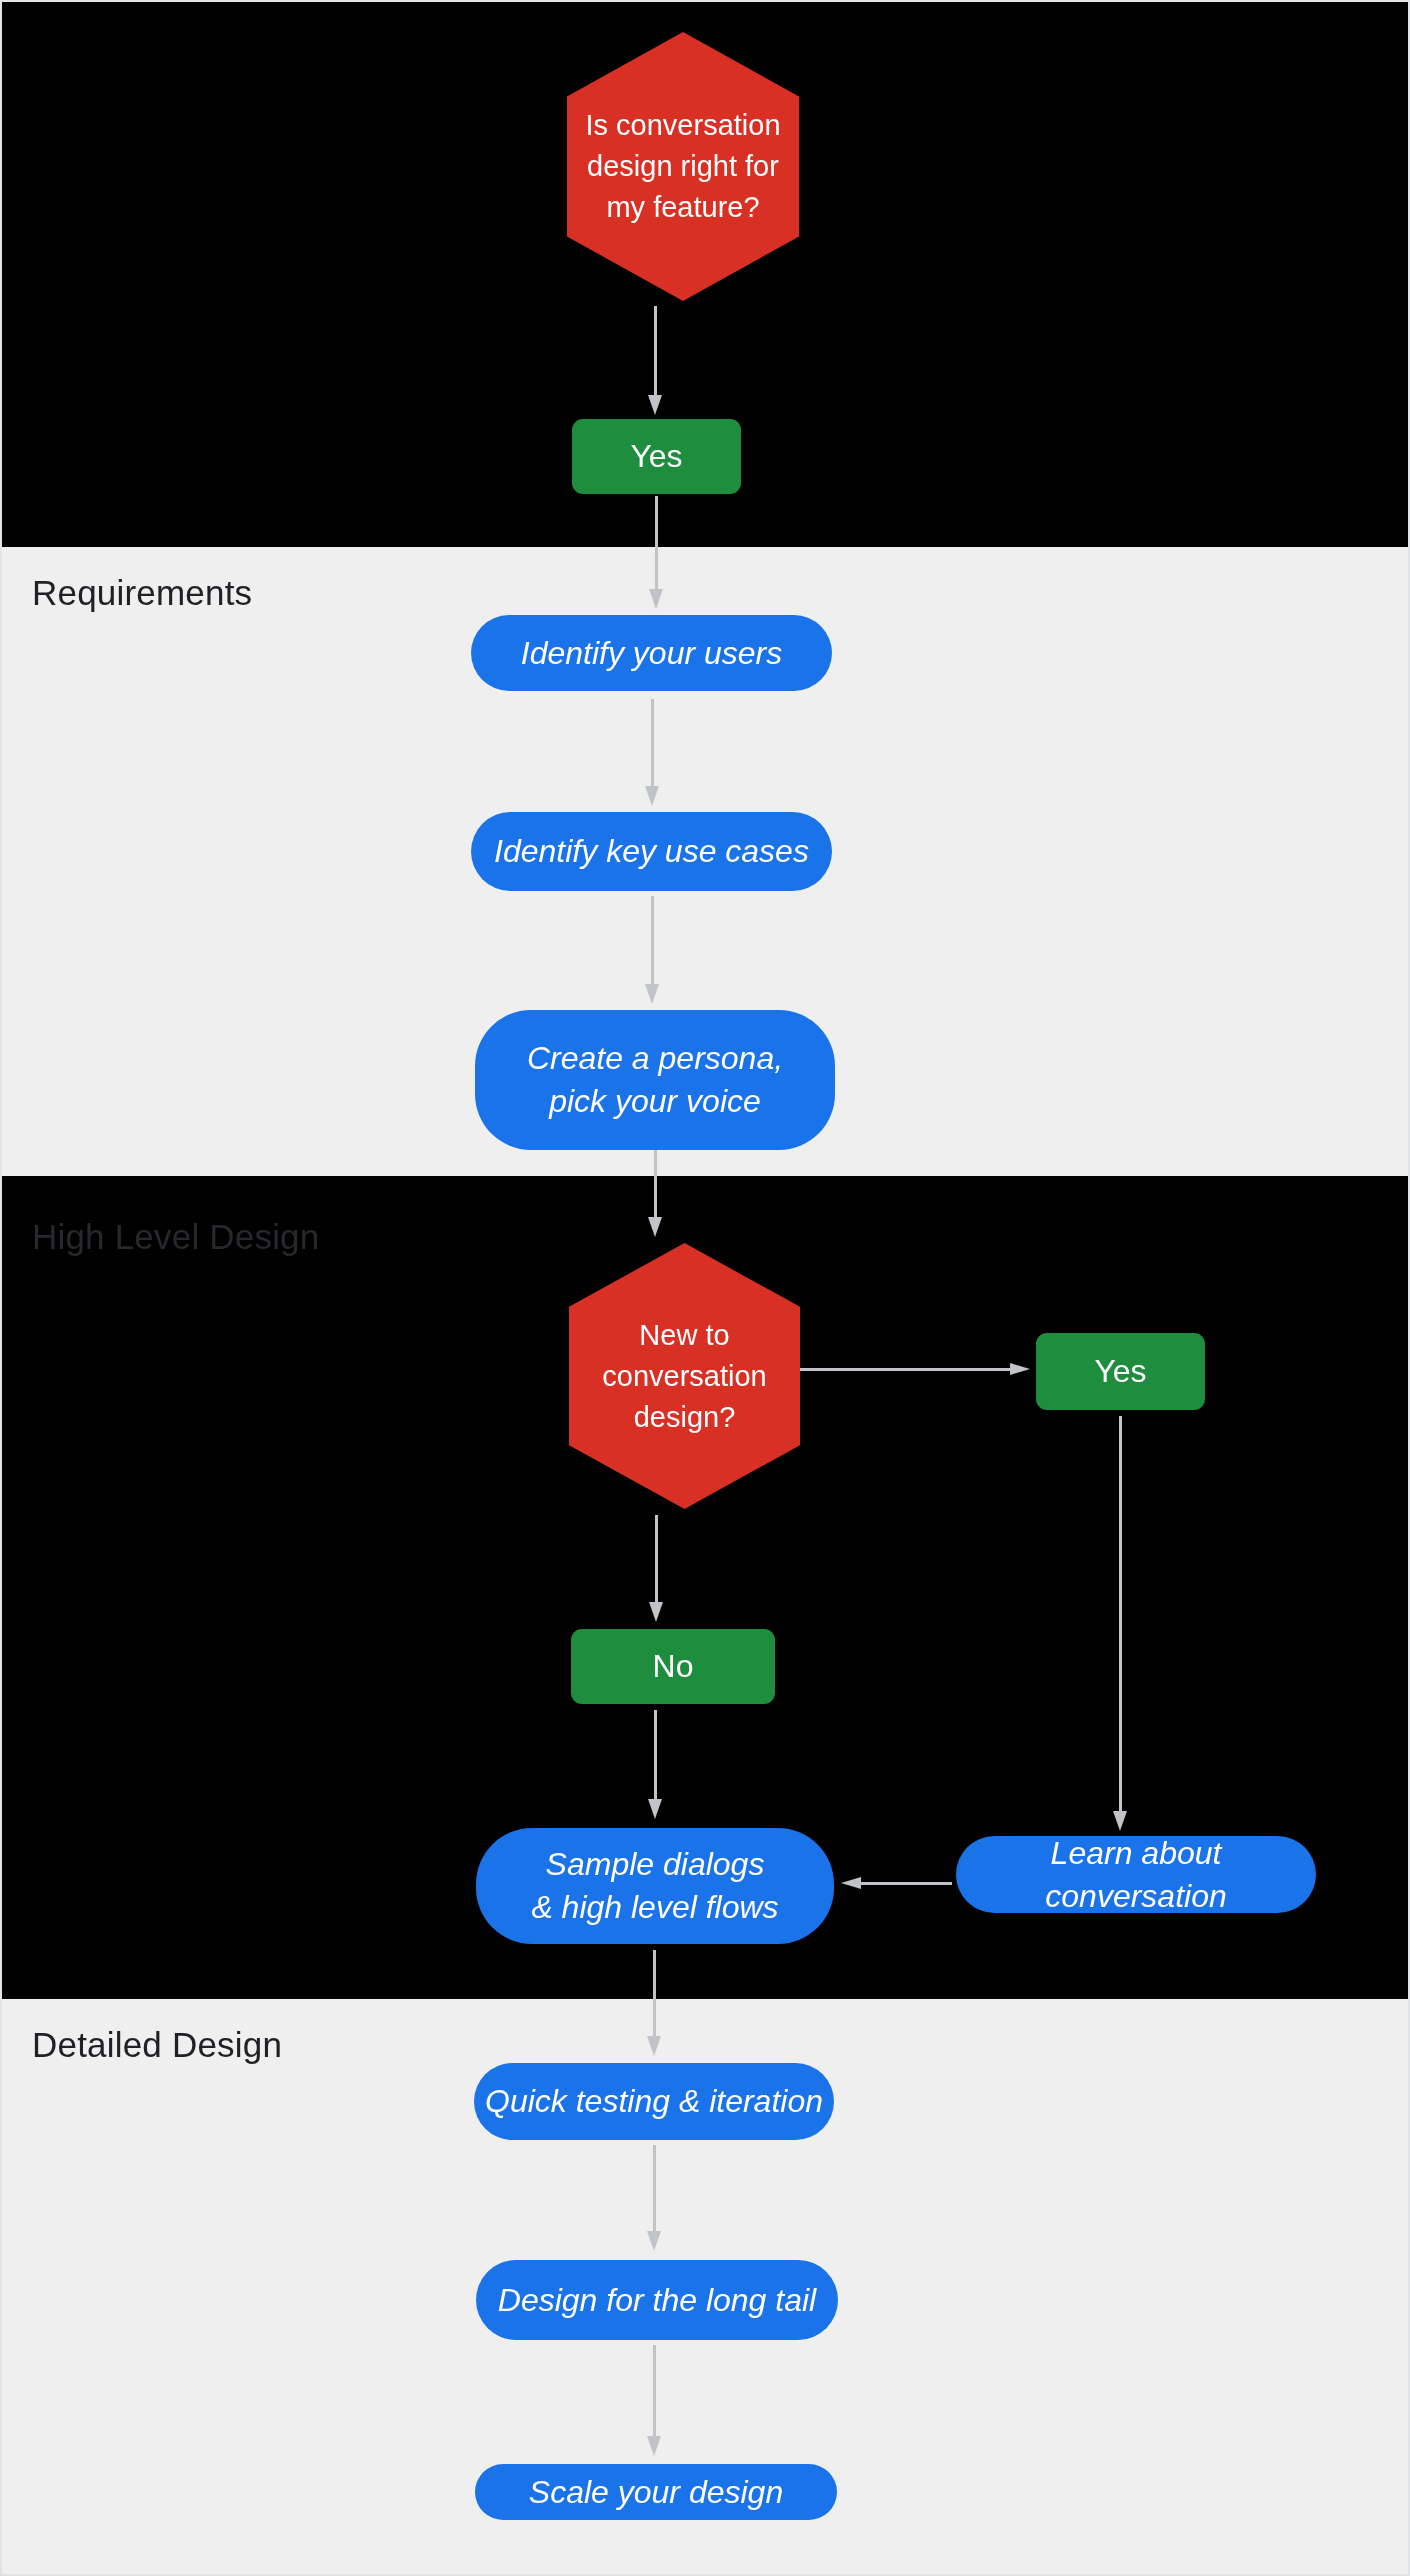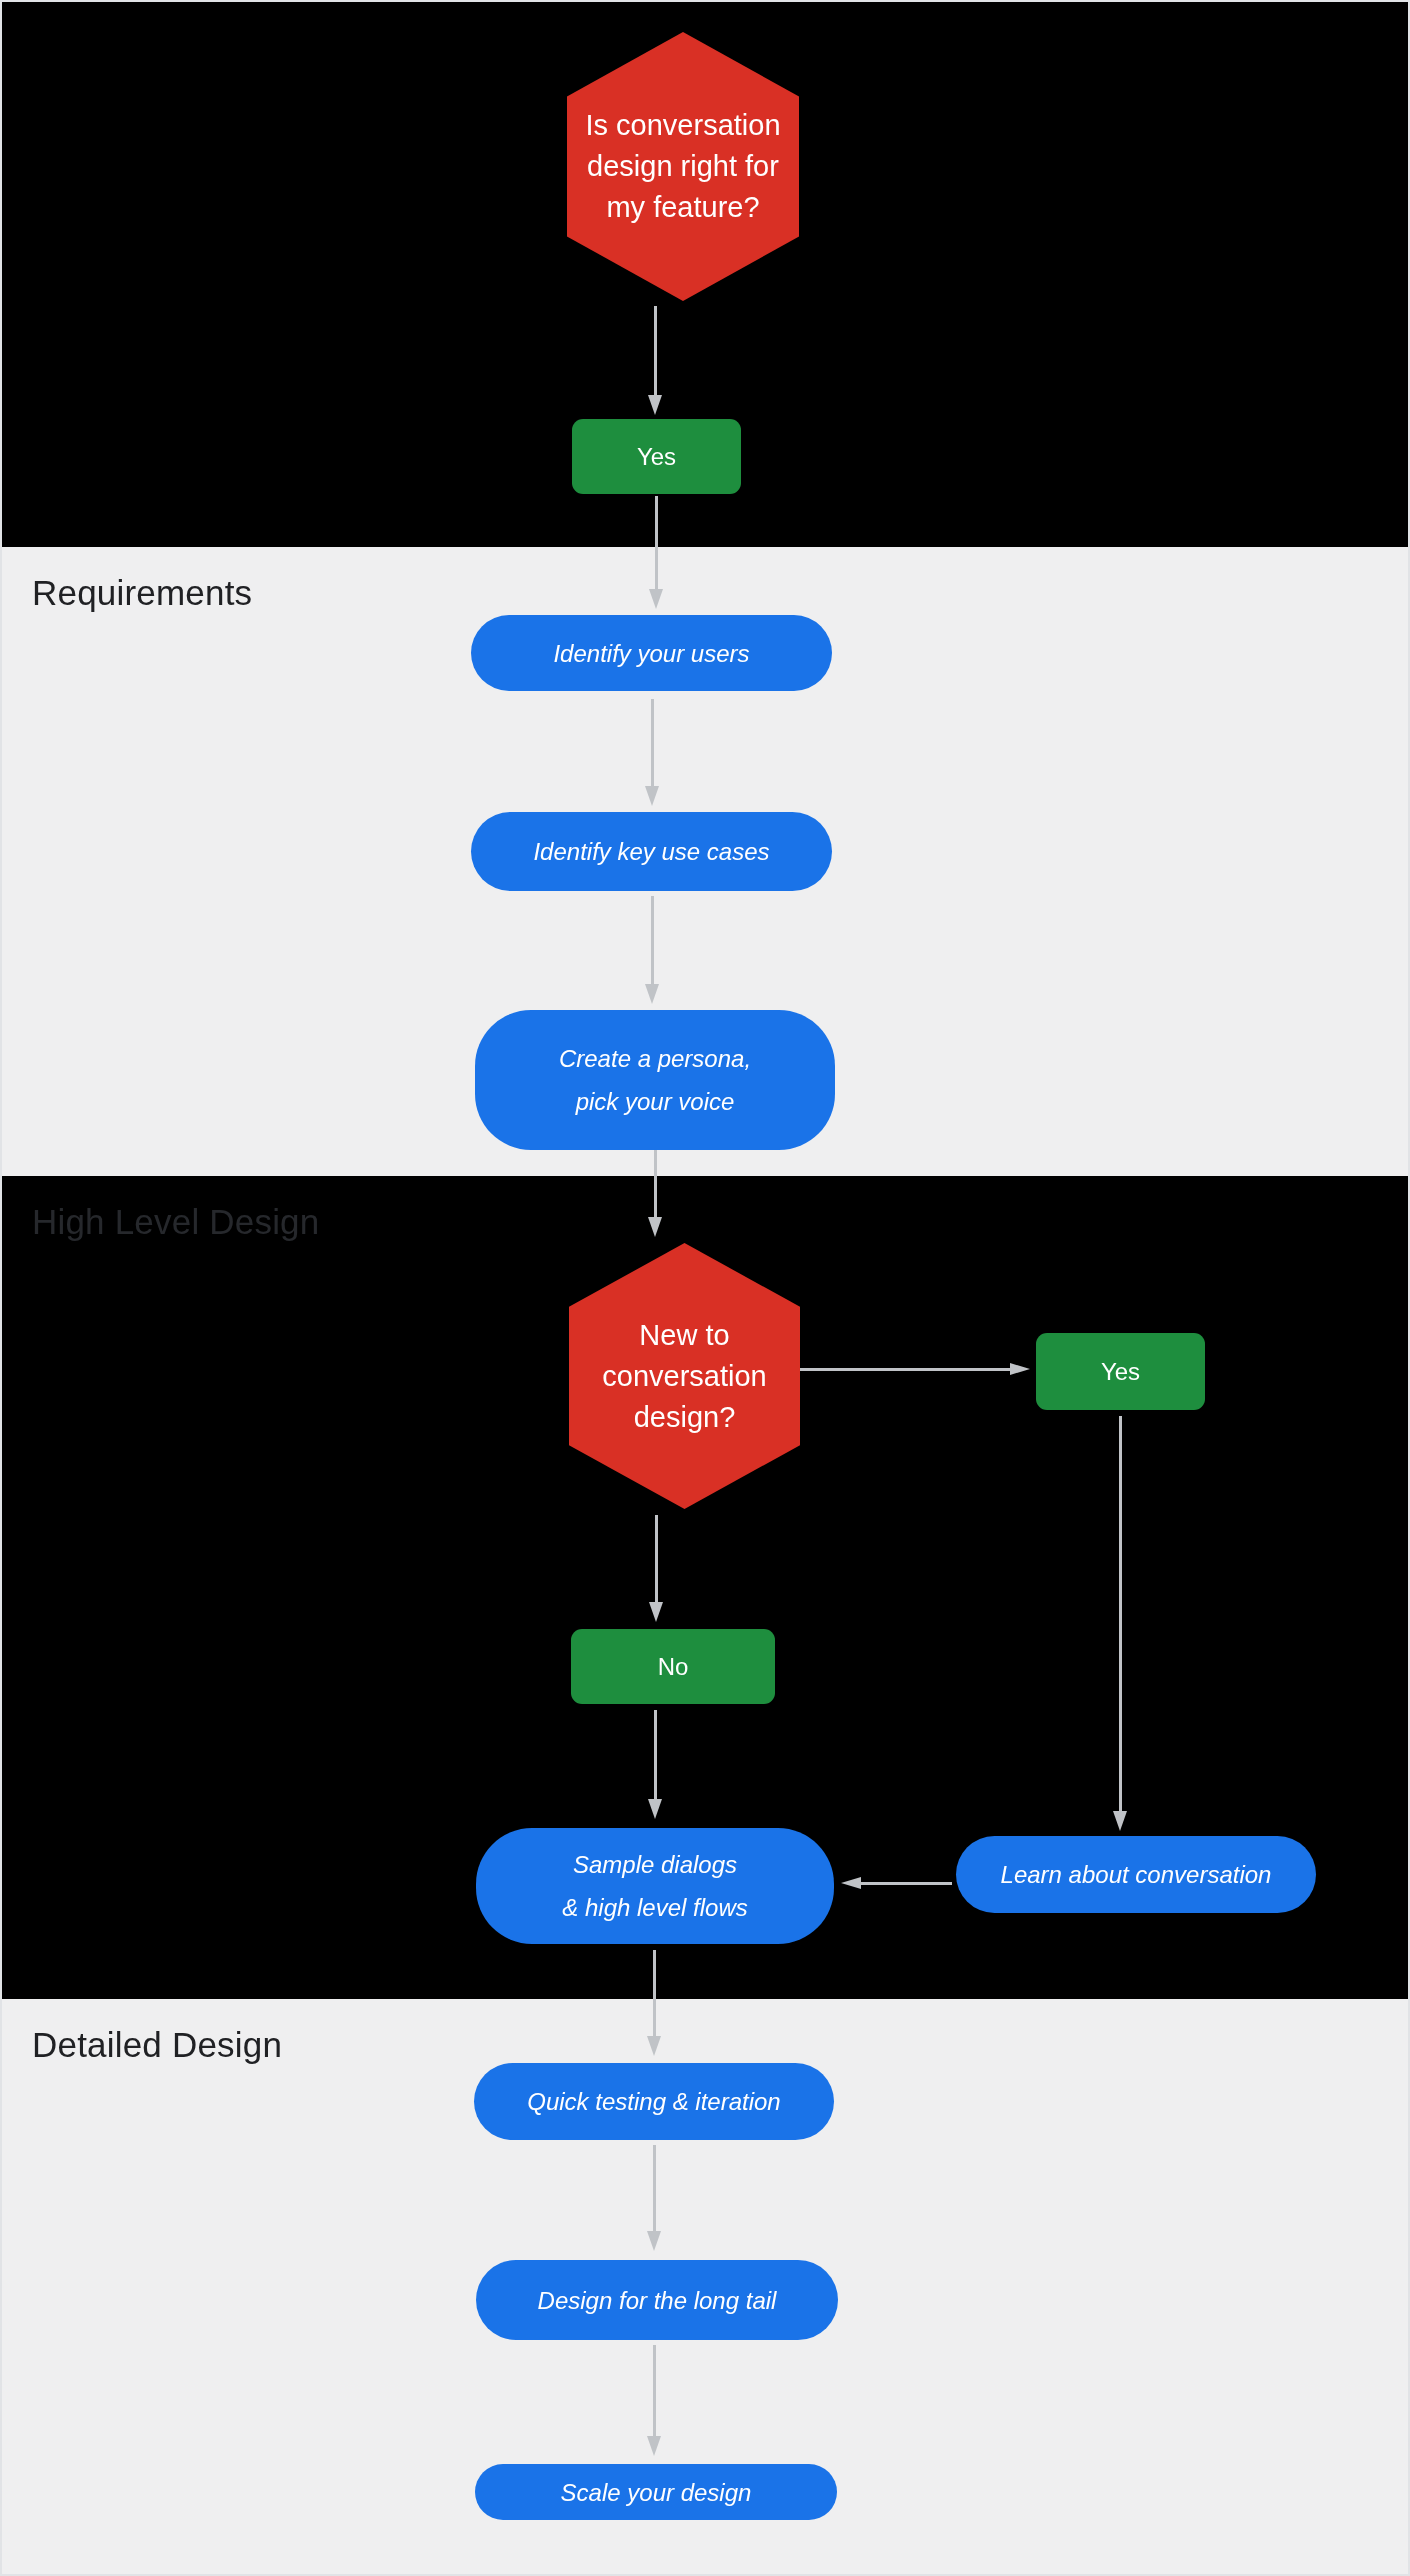--- a/index.html
+++ b/index.html
@@ -22,26 +22,26 @@
   }
   .frame{position:absolute;inset:0;border:2.8px solid var(--frame-border);pointer-events:none;z-index:50;}
   .band{position:absolute;left:0;width:1410px;}
   .band.black{background:var(--canvas-black);}
   .band.gray{background:var(--band-gray);}
   .band h2{
     margin:0;position:absolute;left:32px;top:26px;
     font-size:35px;font-weight:400;letter-spacing:0.2px;
   }
   .band.gray h2{color:var(--label-dark);}
-  .band.black h2{color:var(--label-on-black);}
+  .band.black h2{color:var(--label-on-black);margin-top:15px;}
 
   .node{
     position:absolute;display:flex;align-items:center;justify-content:center;
     text-align:center;color:var(--node-text);
-    font-size:24px;font-weight:500;line-height:43px;z-index:6;
+    font-size:32px;font-weight:500;line-height:43px;z-index:6;
   }
   .pill{background:var(--node-blue);border-radius:65px;font-style:italic;}
   .btn{background:var(--node-green);border-radius:11px;}
   .hex{
     background:var(--node-red);
     clip-path:polygon(50% 0,100% 24%,100% 76%,50% 100%,0 76%,0 24%);
     font-size:29px;line-height:41px;margin-left:28px;
   }
   .node span{display:block;}
 

